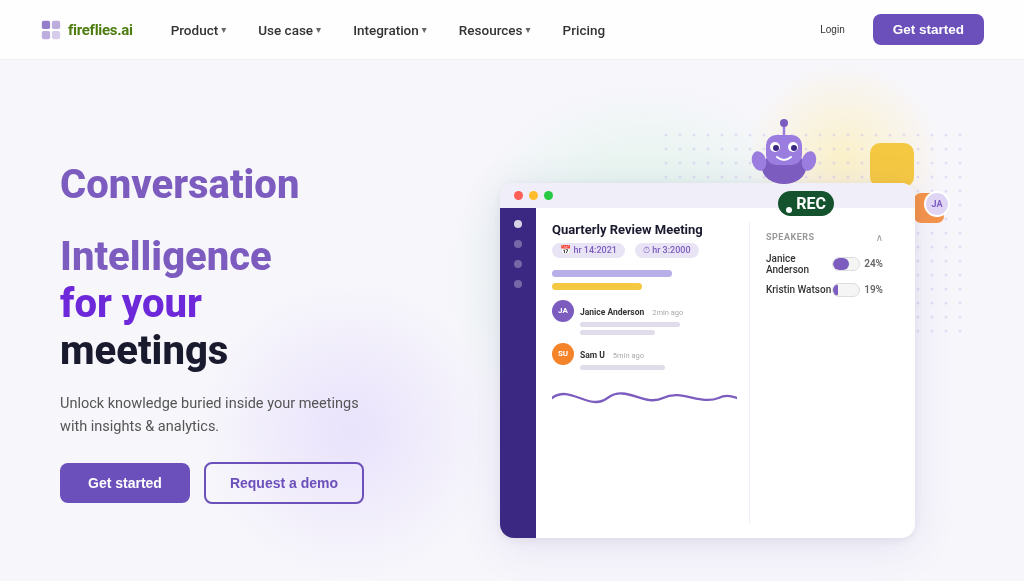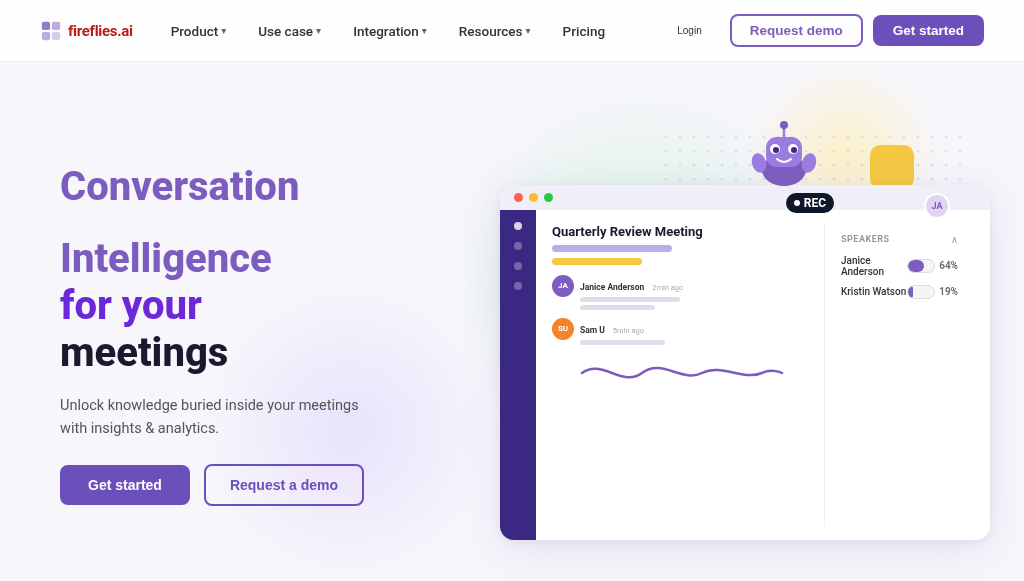--- a/index.html
+++ b/index.html
@@ -61,21 +61,21 @@
       margin-right: 28px;
       text-decoration: none;
     }
     .logo-icon {
       width: 22px;
       height: 22px;
     }
     .logo-text {
       font-size: 15px;
       font-weight: 700;
-      color: #b91c1c;
+      color: #4d7c0f;
       letter-spacing: -0.3px;
     }
     .nav-links {
       display: flex;
       align-items: center;
       gap: 12px;
       flex: 1;
     }
     .nav-item {
       display: flex;
@@ -219,21 +219,21 @@
       width: 80px;
       height: 80px;
       z-index: 10;
     }
 
     
     .dashboard-card {
       position: absolute;
       left: 20px;
       top: 60px;
-      width: 490px;
+      width: 415px;
       background: #fff;
       border-radius: 14px;
       box-shadow: 0 8px 40px rgba(100,80,180,0.13), 0 2px 8px rgba(0,0,0,0.06);
       overflow: hidden;
       z-index: 5;
     }
     .card-topbar {
       background: #f0eef8;
       padding: 8px 14px;
       display: flex;
@@ -286,25 +286,25 @@
       justify-content: space-between;
       margin-bottom: 6px;
     }
     .meeting-title {
       font-size: 13px;
       font-weight: 700;
       color: #1a1a2e;
     }
     .rec-badge {
       display: flex;
-      align-items: center;
+      align-items: flex-end;
       gap: 4px;
-      background: #0f172a;
+      background: #14532d;
       color: #fff;
-      font-size: 12px;
+      font-size: 16px;
       font-weight: 700;
       padding: 3px 8px;
       border-radius: 20px;
       position: absolute;
       top: 68px;
       right: 130px;
       z-index: 8;
     }
     .rec-dot {
       width: 6px;
@@ -534,21 +534,20 @@
       <span>Resources</span>
       <span class="chevron">▾</span>
     </div>
     <div class="nav-item">
       <span>Pricing</span>
     </div>
   </div>
 
   <div class="nav-right">
     <button class="btn-login">Login</button>
-    <button class="btn-request-demo">Request demo</button>
     <button class="btn-get-started-nav">Get started</button>
   </div>
 </nav>
 
 <section class="hero">
   <div class="hero-left">
     <h1 class="hero-title">
       <span class="line1">Conversation</span>
       <span class="line2">Intelligence</span>
       <span class="line3">for your</span>
@@ -619,20 +618,24 @@
           <div class="sidebar-dot"></div>
           <div class="sidebar-dot"></div>
         </div>
 
         <div class="card-main">
 
           <div class="card-content-left">
             <div class="meeting-title-row">
               <span class="meeting-title">Quarterly Review Meeting</span>
             </div>
+            <div class="meta-row">
+              <span class="meta-pill">📅 hr 14:2021</span>
+              <span class="meta-pill">⏱ hr 3:2000</span>
+            </div>
 
             <div class="transcript-bars">
               <div class="t-bar t-bar-1"></div>
               <div class="t-bar t-bar-2"></div>
             </div>
 
             <div class="transcript-item">
               <div class="avatar-sm av-purple">JA</div>
               <div class="transcript-lines">
                 <div>
@@ -667,21 +670,21 @@
               <span class="speakers-label">SPEAKERS</span>
               <span class="chevron-up">∧</span>
             </div>
 
             <div class="speaker-row">
               <span class="speaker-name">Janice Anderson</span>
               <div style="display:flex;align-items:center;gap:4px">
                 <div class="progress-mini">
                   <div class="progress-fill fill-60"></div>
                 </div>
-                <span class="speaker-pct">64%</span>
+                <span class="speaker-pct">24%</span>
               </div>
             </div>
 
 
             <div class="speaker-row">
               <span class="speaker-name">Kristin Watson</span>
               <div style="display:flex;align-items:center;gap:4px">
                 <div class="progress-mini">
                   <div class="progress-fill fill-19"></div>
                 </div>

